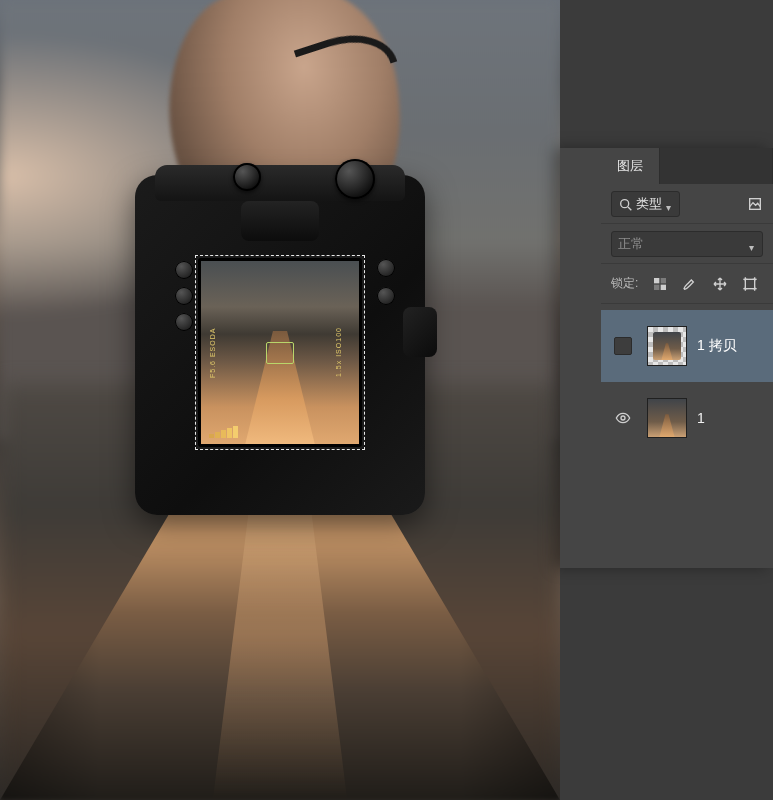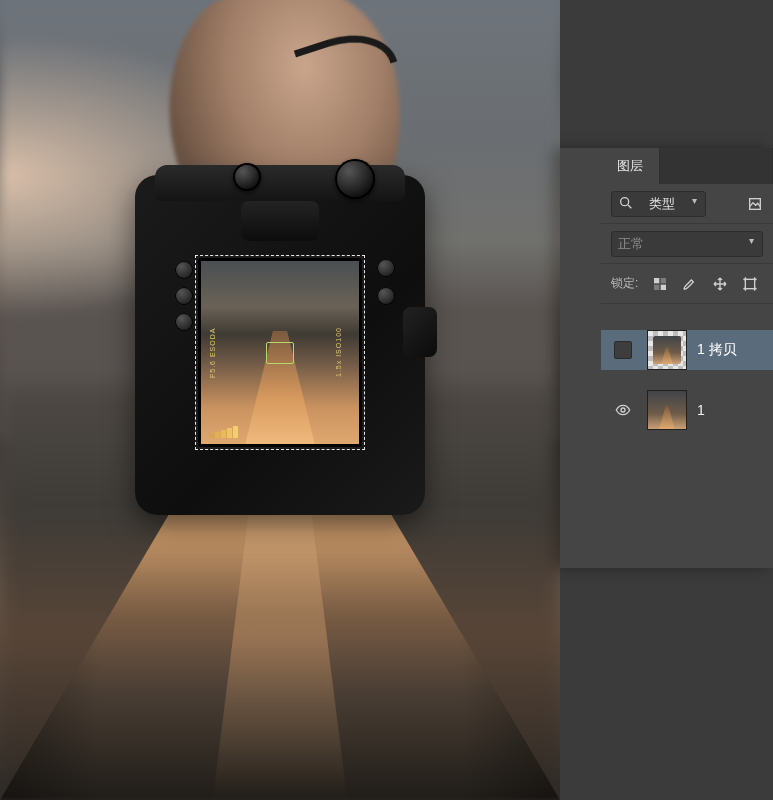--- a/index.html
+++ b/index.html
@@ -167,33 +167,33 @@
       padding-left: 41px;
     }
     .panel-tabs{display:flex;height:36px;background:#333}
     .panel-tab{
       padding:9px 16px;background:#454545;color:#e7e7e7;
       border-right:1px solid #2d2d2d;
     }
     .panel-tab.inactive{background:#333;flex:1}
     .row{display:flex;align-items:center;height:40px;padding:0 10px;border-bottom:1px solid #3a3a3a;gap:8px}
     .sel{
-      display:flex;align-items:flex-start;gap:15px;background:#3a3a3a;
+      display:flex;align-items:flex-end;gap:2px;background:#3a3a3a;
       border:1px solid #2c2c2c;border-radius:3px;padding:3px 8px 3px 6px;
       color:#e2e2e2;
     }
     .sel .chev{font-size:10px;color:#bdbdbd;margin-left:2px}
     .ico{display:inline-flex;align-items:center;justify-content:center;color:#cfcfcf}
     .ico svg{width:16px;height:16px;display:block}
     .row.blend .sel{flex:1;justify-content:space-between;color:#8d8d8d}
     .lock-row{gap:14px;font-size:12px}
     .lock-row .lbl{color:#b9b9b9}
     .layers-list{padding:6px 0}
     .layer{
-      display:flex;align-items:center;height:40px;padding:0 8px;gap:10px;margin-top:20px;
+      display:flex;align-items:center;height:72px;padding:0 8px;gap:10px;
     }
     .layer.selected{background:#5a6b7b}
     .vis{
       width:28px;height:28px;display:flex;align-items:center;justify-content:center;color:#e2e2e2;
     }
     .thumb-box{
       width:40px;height:40px;border:1px solid #202020;background:
         linear-gradient(135deg,#888,#444);
       position:relative;overflow:hidden;
     }

